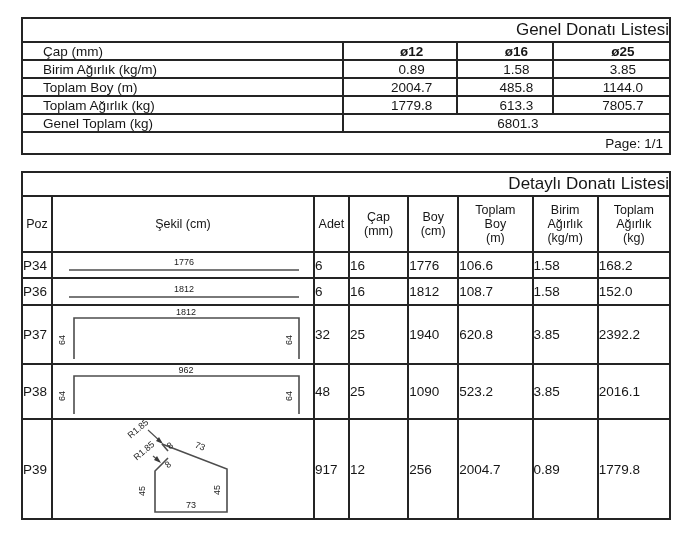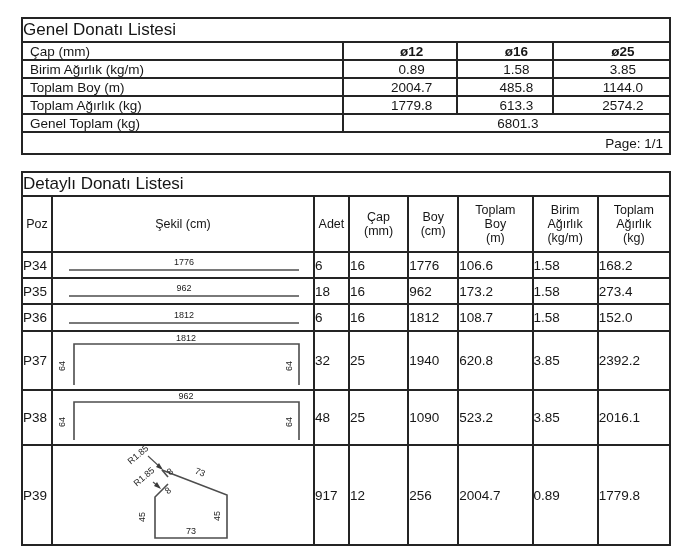--- a/index.html
+++ b/index.html
@@ -4,22 +4,22 @@
 <style>
   html,body{margin:0;padding:0;}
   body{
     width:695px;height:558px;background:#ffffff;
     font-family:"Liberation Sans",sans-serif;color:#111111;
     position:relative;overflow:hidden;
   }
   .sheet{position:absolute;left:21px;top:17px;width:650px;}
   table{border-collapse:collapse;table-layout:fixed;width:650px;}
   td{border:2px solid #242424;padding:0;font-size:13.5px;color:#161616;overflow:hidden;}
-  .title-cell{height:22px;text-align:left;font-size:17px;}
-  .lbl{height:16px;text-align:left;padding-left:7px;white-space:nowrap;}
+  .title-cell{height:22px;text-align:right;font-size:17px;}
+  .lbl{height:16px;text-align:left;padding-left:20px;white-space:nowrap;}
   .val{height:16px;text-align:center;padding-left:23px;}
   .bold{font-weight:bold;}
   .page-cell{height:20px;text-align:right;padding-right:6px;}
   .detail{margin-top:16px;}
   .hdr{height:54px;text-align:center;font-size:12.5px;line-height:1.12;vertical-align:middle;}
   .cell{text-align:left;vertical-align:middle;}
   .shape-cell{vertical-align:middle;}
   svg{display:block;}
   svg text{font-family:"Liberation Sans",sans-serif;font-size:9px;fill:#222222;}
   .shape-line{stroke:#4d4d4d;stroke-width:1.6;fill:none;}
@@ -57,21 +57,21 @@
     <tr>
       <td class="lbl">Toplam Boy (m)</td>
       <td class="val">2004.7</td>
       <td class="val">485.8</td>
       <td class="val">1144.0</td>
     </tr>
     <tr>
       <td class="lbl">Toplam Ağırlık (kg)</td>
       <td class="val">1779.8</td>
       <td class="val">613.3</td>
-      <td class="val">2574.2</td>
+      <td class="val">7805.7</td>
     </tr>
     <tr>
       <td class="lbl">Genel Toplam (kg)</td>
       <td class="val" colspan="3">6801.3</td>
     </tr>
     <tr>
       <td class="page-cell" colspan="4">Page: 1/1</td>
     </tr>
   </tbody>
     </table>
@@ -135,35 +135,20 @@
         </svg>
       </td>
       <td class="cell">6</td>
       <td class="cell">16</td>
       <td class="cell">1776</td>
       <td class="cell">106.6</td>
       <td class="cell">1.58</td>
       <td class="cell">168.2</td>
     </tr>
 
-    <tr>
-      <td class="cell" style="height:24px">P35</td>
-      <td class="shape-cell">
-        <svg width="257" height="24" viewBox="0 0 257 24">
-          <line class="shape-line" x1="16" y1="17" x2="246" y2="17"></line>
-          <text x="131" y="12" text-anchor="middle">962</text>
-        </svg>
-      </td>
-      <td class="cell">18</td>
-      <td class="cell">16</td>
-      <td class="cell">962</td>
-      <td class="cell">173.2</td>
-      <td class="cell">1.58</td>
-      <td class="cell">273.4</td>
-    </tr>
 
     <tr>
       <td class="cell" style="height:25px">P36</td>
       <td class="shape-cell">
         <svg width="257" height="25" viewBox="0 0 257 25">
           <line class="shape-line" x1="16" y1="18" x2="246" y2="18"></line>
           <text x="131" y="13" text-anchor="middle">1812</text>
         </svg>
       </td>
       <td class="cell">6</td>

